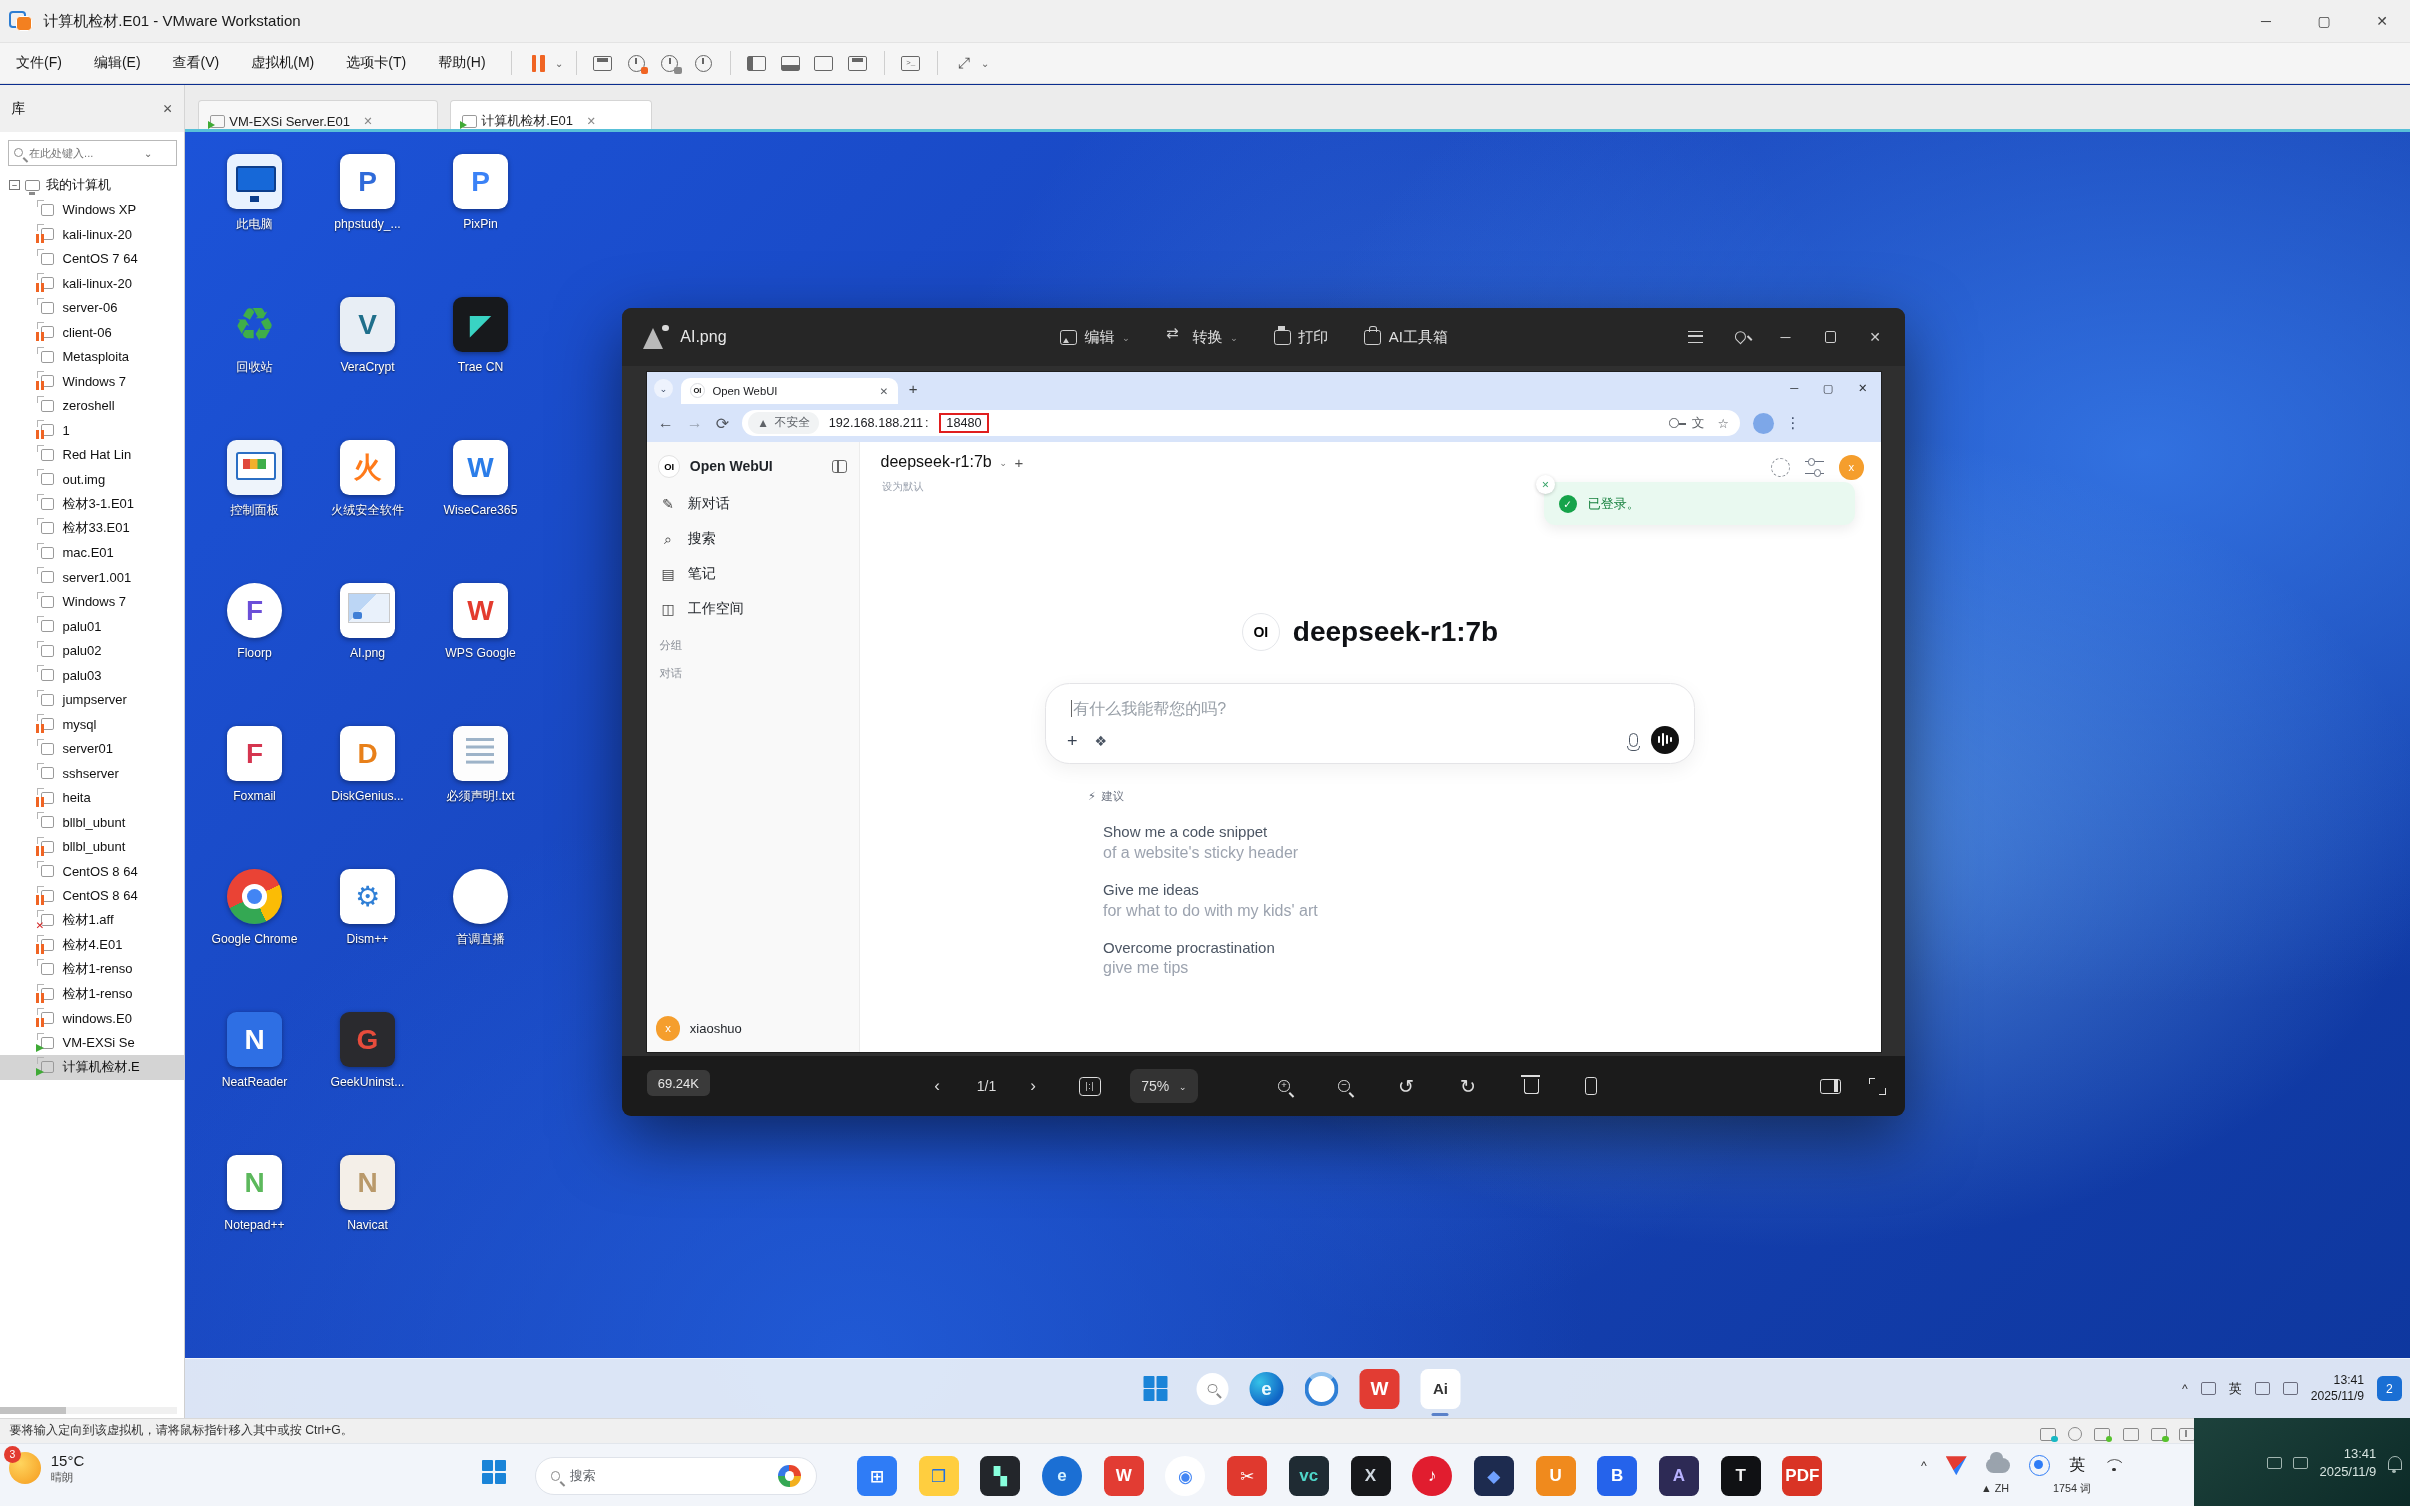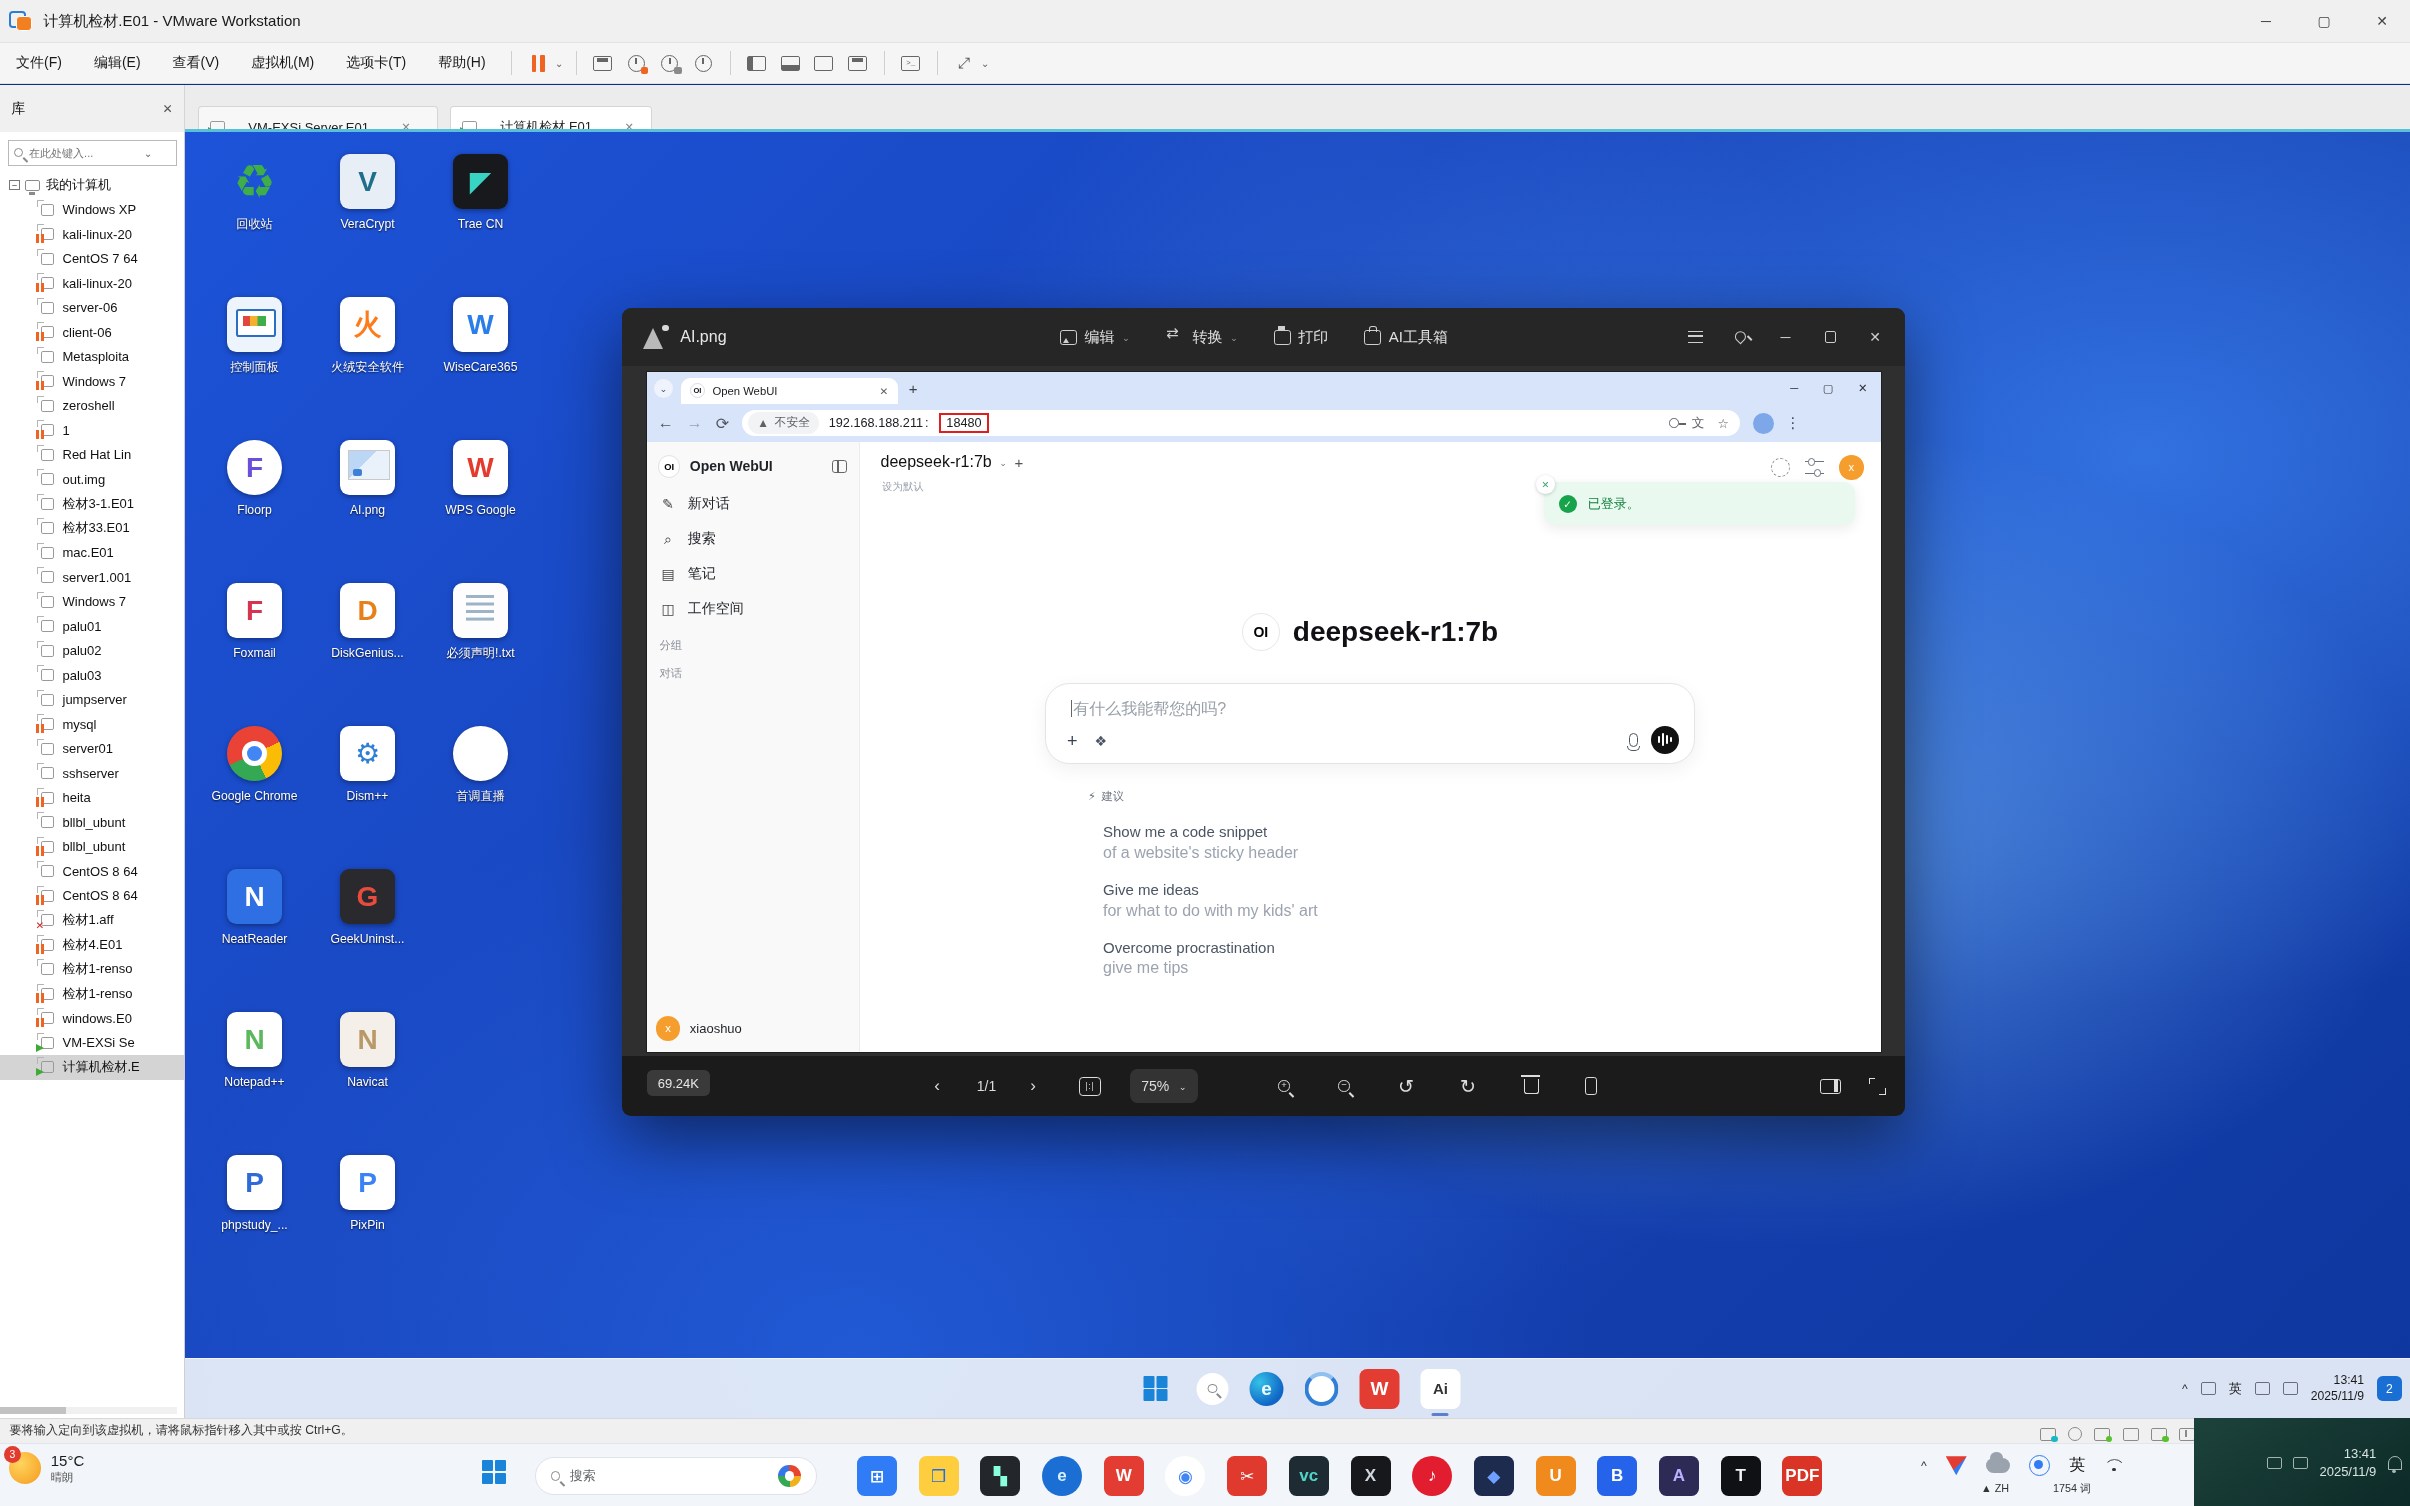--- a/index.html
+++ b/index.html
@@ -31,21 +31,21 @@
   .layic.l1::after{content:"";position:absolute;left:0;top:0;bottom:0;width:4.7px;background:#666}
   .layic.l2::after{content:"";position:absolute;left:0;right:0;bottom:0;height:4.7px;background:#666}
   .layic.l4::after{content:"";position:absolute;left:2.8px;top:1.9px;right:2.8px;height:3.8px;background:#666}
   .conic{width:19px;height:15px;border:1.9px solid #666;border-radius:1.9px;font-size:7.5px;color:#666;display:flex;align-items:center;justify-content:center;font-family:"Liberation Mono",monospace}
 
   
   #vm-tabrow{left:0;top:85px;width:2411px;height:47px;background:#ececec;border-bottom:0.9px solid #d5d5d5}
   #lib-head{left:0;top:0;width:185px;height:47px;background:#f0f0f0;display:flex;align-items:center;border-right:0.9px solid #d5d5d5}
   #lib-head .t{font-size:14px;margin-left:11.3px;color:#111}
   #lib-head .x{margin-left:auto;margin-right:11.3px;color:#555;font-size:12.2px}
-  .vmtab{position:absolute;top:21px;height:41px;display:flex;align-items:center;padding:0 11.3px;font-size:13px;gap:23px;color:#222;background:#f7f7f7;border:0.9px solid #d5d5d5;border-bottom:none;border-radius:3.8px 3.8px 0 0}
+  .vmtab{position:absolute;top:15px;height:41px;display:flex;align-items:center;padding:0 11.3px;font-size:13px;gap:4px;color:#222;background:#f7f7f7;border:0.9px solid #d5d5d5;border-bottom:none;border-radius:3.8px 3.8px 0 0}
   .vmtab.active{background:#ffffff;font-weight:normal}
   .vmtab .x{color:#888;font-size:11.3px;margin-left:9.4px}
   .tabvm-ic{width:15px;height:13px;border:1.9px solid #9a9a9a;border-radius:1.9px;position:relative}
   .tabvm-ic::after{content:"";position:absolute;left:-3.8px;bottom:-2.8px;border-left:7.5px solid #3faa36;border-top:4.7px solid transparent;border-bottom:4.7px solid transparent}
   #display-topline{left:185px;top:129px;width:2226px;height:2.8px;background:#58c0d8}
 
   
   #vm-sidebar{left:0;top:132px;width:185px;height:1286px;background:#fff;border-right:0.9px solid #cfcfcf}
   #lib-search{margin:7.5px;height:26px;border:0.9px solid #b9b9b9;background:#fff;display:flex;align-items:center;padding:0 5.6px;gap:5.6px}
   #lib-search input{border:none;outline:none;width:109px;font-size:11px;color:#14532d;background:transparent}
@@ -550,20 +550,26 @@
   </div>
   <div id="side-hscroll">
       <i></i>
     </div>
 </div>
 
 <div class="abs" id="vm-display">
 
   <div id="dgrid">
 
+      <div class="dicon">
+        <div class="tile k-monitor">
+          <span></span>
+        </div>
+        <div class="dlabel">此电脑</div>
+      </div>
 
       <div class="dicon">
         <div class="tile k-recycle">
           <span>♻</span>
         </div>
         <div class="dlabel">回收站</div>
       </div>
 
       <div class="dicon">
         <div class="tile k-control">

